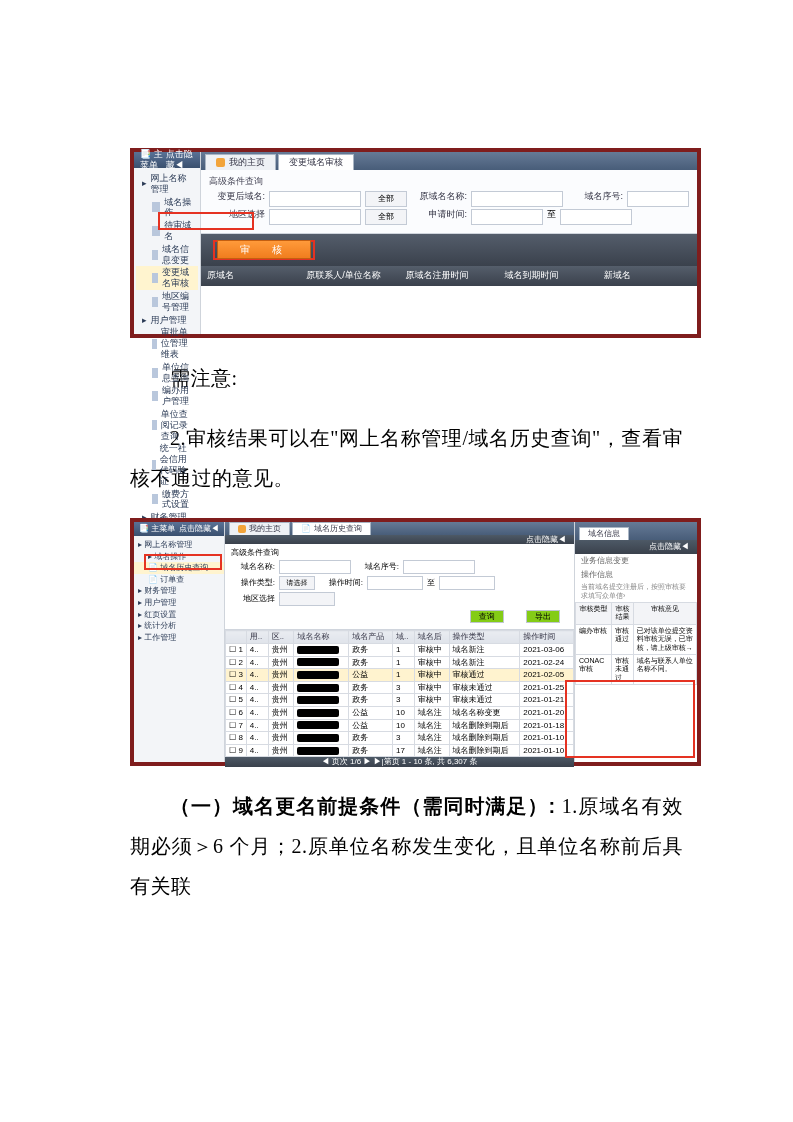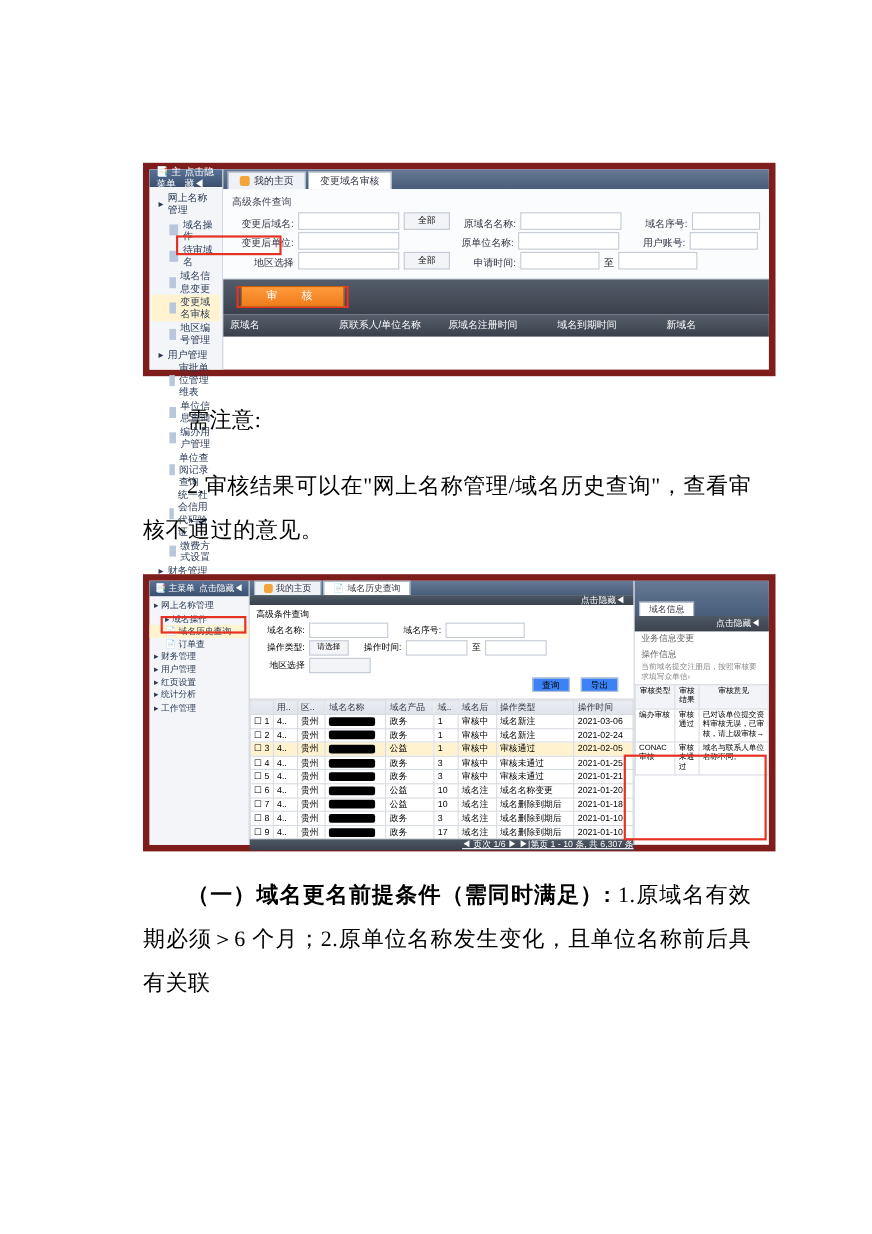--- a/index.html
+++ b/index.html
@@ -17,21 +17,21 @@
     line-height: 2.0;
     color: #000;
   }
   .indent { text-indent: 2em; }
   .bold { font-weight: bold; font-family: "SimHei", "Heiti SC", sans-serif; }
   .spaced { letter-spacing: 0.5px; }
 
   
   .shot {
     width: 563px;
-    border: 6px solid #7f1d1d;
+    border: 4px solid #7f1d1d;
     margin: 8px 0 20px 0;
     font-family: Arial, "Microsoft YaHei", sans-serif;
     font-size: 9px;
     line-height: 1.2;
     background: #fff;
   }
   .s1 { height: 182px; position: relative; display: flex; }
   .s1-side {
     width: 130px;
     background: #f3f5f8;
@@ -72,21 +72,21 @@
     padding:2px 10px; font-size:9px; color:#334; margin-right:2px;
     display:flex; align-items:center; gap:4px;
   }
   .s1-tab .home { width:9px;height:9px; background:#f2a43a; border-radius:2px; }
   .s1-tab.active { background:#fff; }
   .s1-form {
     padding:6px 8px; border-bottom:1px solid #d0d5dd;
     background:#fbfcfe;
   }
   .s1-form-title { color:#445; margin-bottom:4px; }
-  .s1-row { display:flex; align-items:flex-end; gap:4px; margin:2px 0; }
+  .s1-row { display:flex; align-items:flex-start; gap:4px; margin:2px 0; }
   .s1-lbl { width:56px; text-align:right; color:#334; }
   .s1-inp {
     height:14px; background:#fff; border:1px solid #c3cad5;
     width:90px;
   }
   .s1-sel { width:40px; height:14px; border:1px solid #c3cad5; background:#f3f4f7; display:flex; align-items:center; justify-content:center; font-size:8px; }
   .s1-btnbar {
     height:32px; background:linear-gradient(#545d6b,#3a414c);
     display:flex; align-items:center; padding-left:12px;
   }
@@ -119,31 +119,31 @@
   .s2-tabs { height:16px; background:linear-gradient(#667a96,#485d79); display:flex; padding-left:4px; align-items:flex-end; }
   .s2-tab { background:#eef1f5; border:1px solid #a9b5c4; border-bottom:none; padding:1px 8px; font-size:8px; margin-right:2px; display:flex; align-items:center; gap:3px; color:#334; }
   .s2-tab .home { width:8px;height:8px; background:#f2a43a; border-radius:2px; }
   .s2-ribbon { height:14px; background:linear-gradient(#4d5966,#3a414c); color:#fff; display:flex; align-items:center; justify-content:flex-end; padding:0 8px; font-size:8px; }
   .s2-form { padding:4px 6px; border-bottom:1px solid #d0d5dd; font-size:8px; }
   .s2-form .row { display:flex; gap:4px; margin:2px 0; align-items:center; }
   .s2-form .lbl { width:44px; text-align:right; }
   .s2-form .inp { width:70px; height:12px; border:1px solid #c3cad5; background:#fff; }
   .s2-form .sel { width:34px; height:12px; border:1px solid #c3cad5; background:#f3f4f7; font-size:7px; display:flex; align-items:center; justify-content:center; }
   .s2-btns { text-align:right; padding:2px 8px; }
-  .s2-btn { display:inline-block; border:1px solid #bfc6d0; padding:1px 8px; font-size:8px; margin-left:8px; background:#3b82f6; }
+  .s2-btn { display:inline-block; border:1px solid #bfc6d0; padding:1px 8px; font-size:8px; margin-left:20px; background:#84cc16; }
   .tbl { width:100%; border-collapse:collapse; font-size:8px; }
   .tbl th, .tbl td {
     border:1px solid #d7dbe2; padding:1px 3px; text-align:left;
     white-space:nowrap; overflow:hidden;
   }
   .tbl th { background:linear-gradient(#e9ecf1,#dfe3ea); color:#334; font-weight:normal; }
   .tbl tr.hl { background:#fff3cf; }
   .tbl .ck { width:10px; text-align:center; }
   .stripe { display:inline-block; width:42px; height:8px; background:#000; vertical-align:middle; border-radius:2px; }
-  .pager { height:14px; background:linear-gradient(#4d5966,#3a414c); color:#fff; font-size:8px; display:flex; align-items:center; justify-content:flex-end; padding:0 0;text-decoration:underline; }
+  .pager { height:14px; background:linear-gradient(#4d5966,#3a414c); color:#fff; font-size:8px; display:flex; align-items:center; justify-content:center; padding:0 18px; }
 
   .s2-right {
     width:122px; border-left:1px solid #cfd4db;
     display:flex; flex-direction:column;
     font-size:8px;
   }
   .s2-rinfo { padding:4px 6px; line-height:1.6; color:#333; }
   .s2-rinfo .k { color:#556; display:inline-block; width:42px; }
   .s2-rsec { padding:2px 6px; color:#666; }
   .redbox2b { position:absolute; right:2px; bottom:4px; width:126px; height:74px; border:2px solid #e53222; }
@@ -229,29 +229,20 @@
       </div>
       <div class="s1-form">
         <div class="s1-form-title">高级条件查询</div>
         <div class="s1-row">
           <span class="s1-lbl">变更后域名:</span>
             <span class="s1-inp"></span>
           <span class="s1-sel">全部</span>
           <span class="s1-lbl">原域名名称:</span>
             <span class="s1-inp"></span>
           <span class="s1-lbl">域名序号:</span>
-            <span class="s1-inp" style="width:60px"></span>
-        </div>
-        <div class="s1-row">
-          <span class="s1-lbl">变更后单位:</span>
-            <span class="s1-inp"></span>
-          <span style="width:40px"></span>
-          <span class="s1-lbl">原单位名称:</span>
-            <span class="s1-inp"></span>
-          <span class="s1-lbl">用户账号:</span>
             <span class="s1-inp" style="width:60px"></span>
         </div>
         <div class="s1-row">
           <span class="s1-lbl">地区选择</span>
             <span class="s1-inp"></span>
           <span class="s1-sel">全部</span>
           <span class="s1-lbl">申请时间:</span>
             <span class="s1-inp" style="width:70px"></span>
           <span>至</span>
           <span class="s1-inp" style="width:70px"></span>
@@ -447,21 +438,21 @@
             </tr>
           </tbody>
       </table>
       <div class="pager">
         <span>◀ 页次 1/6 ▶ ▶|</span>
         <span>第页 1 - 10 条, 共 6,307 条</span>
       </div>
     </div>
 
     <div class="s2-right">
-      <div class="s2-tabs" style="height:32px;">
+      <div class="s2-tabs" style="height:18px;">
         <div class="s2-tab" style="background:#fff">域名信息</div>
       </div>
       <div class="s2-ribbon">
           <span>点击隐藏◀</span>
         </div>
       <div class="s2-rsec">业务信息变更</div>
       <div class="s2-rsec">操作信息</div>
       <div class="s2-rsec" style="font-size:7px;color:#888">当前域名提交注册后，按照审核要求填写众单信›</div>
       <table class="audit-tbl">
         <tbody>

